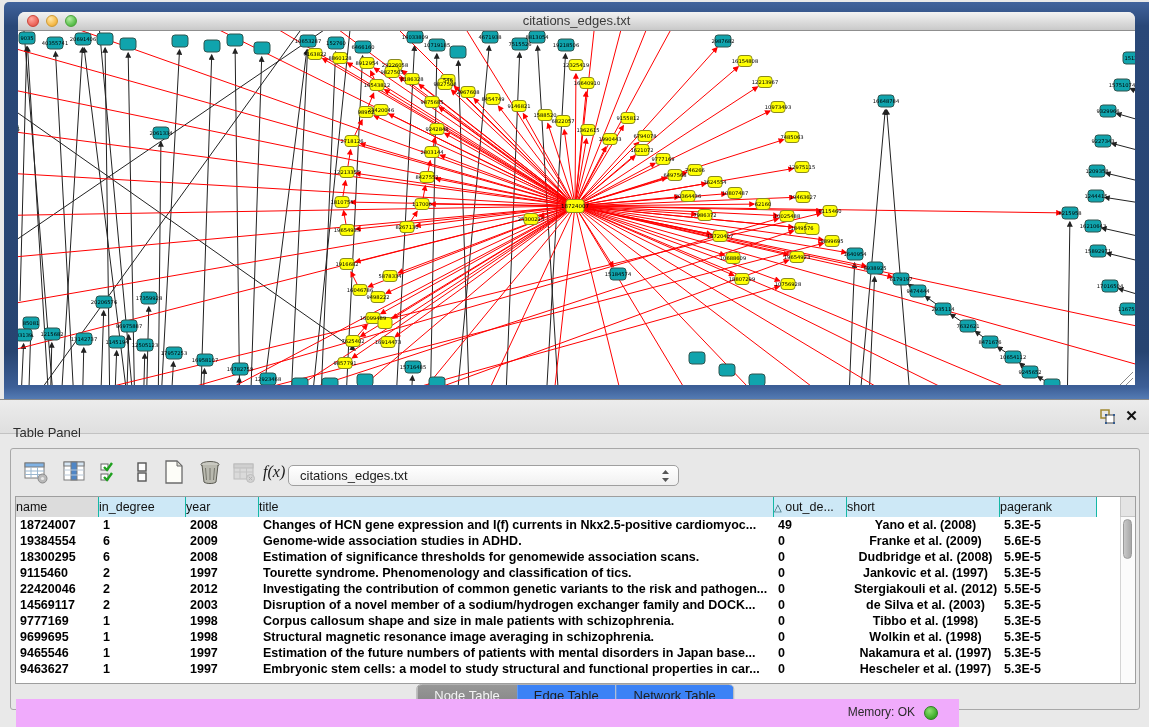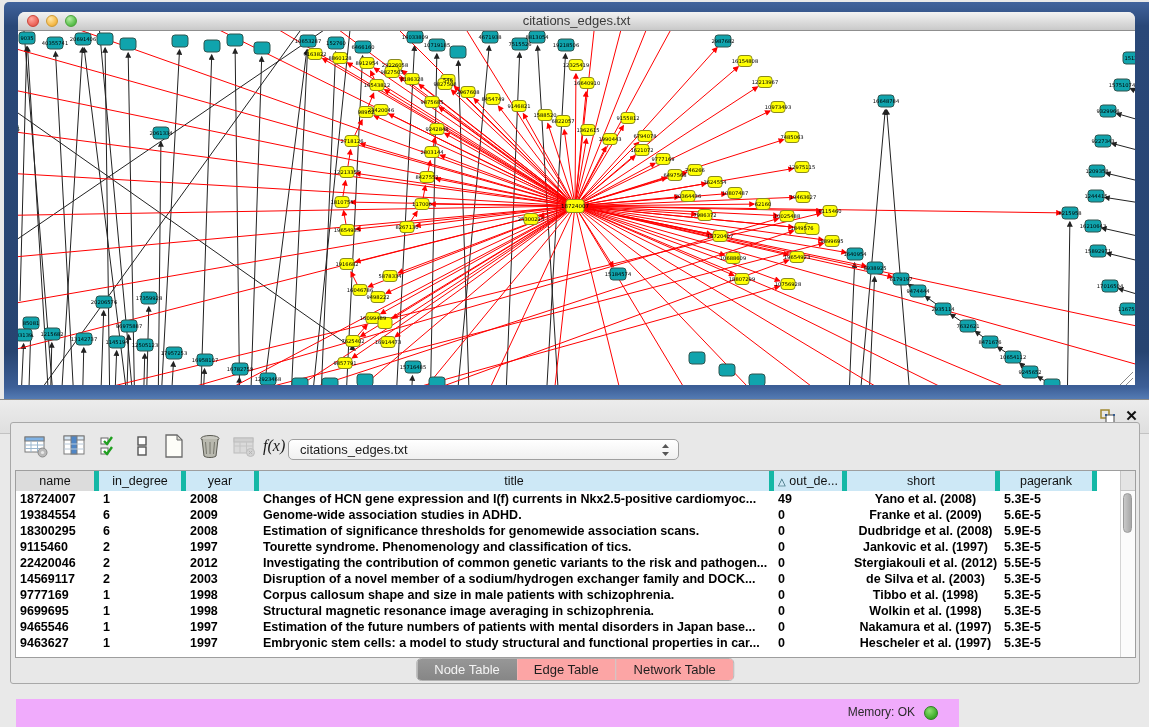--- a/index.html
+++ b/index.html
@@ -14,40 +14,40 @@
   .light.red{left:9px;background:radial-gradient(circle at 35% 30%,#ffa79e,#ee6a5f 60%,#d5473c);border:1px solid #ca4237;box-sizing:border-box;}
   .light.yellow{left:28px;background:radial-gradient(circle at 35% 30%,#ffe6a8,#f6bd4f 60%,#df9b2d);border:1px solid #cf9a32;box-sizing:border-box;}
   .light.green{left:47px;background:radial-gradient(circle at 35% 30%,#b6eda4,#61c454 60%,#3fa332);border:1px solid #4aa33a;box-sizing:border-box;}
   .canvas{left:0;top:19px;width:1117px;height:354px;background:#fff;}
   .canvas svg{display:block;}
   
   .panel-header{left:0;top:399px;width:1149px;height:33px;background:linear-gradient(180deg,#ececec,#dfdfdf);border-top:1px solid #8a8a8a;border-bottom:1px solid #c2c2c2;}
   .panel-title{left:13px;top:17px;line-height:32px;font-size:13px;color:#2e2e2e;}
   .float-icon{right:33px;top:9px;width:16px;height:15px;}
   .close-icon{right:10px;top:8px;width:15px;height:15px;font-size:15px;font-weight:bold;color:#111;line-height:15px;text-align:center;}
-  .panel-box{left:10px;top:422px;width:1128px;height:260px;border:1px solid #a8a8a8;border-radius:3px;background:#e8e8e8;}
+  .panel-box{left:10px;top:448px;width:1128px;height:260px;border:1px solid #a8a8a8;border-radius:3px;background:#e8e8e8;}
   
   .toolbar{left:0;top:5px;width:100%;height:36px;}
   .tb-icon{top:5px;width:26px;height:26px;}
   .dropdown{left:277px;top:11px;width:391px;height:21px;border:1px solid #9f9f9f;border-radius:5px;background:linear-gradient(180deg,#ffffff,#f0f0f0);box-sizing:border-box;}
   .dropdown-text{left:11px;top:0;line-height:19px;font-size:13px;color:#1c1c1c;}
   .dd-arrows{right:8px;top:3px;width:9px;height:14px;}
   
   .table-wrap{left:4px;top:47px;width:1121px;height:188px;background:#fff;border:1px solid #9e9e9e;box-sizing:border-box;overflow:hidden;}
   .thead{left:0;top:0;height:20px;width:1105px;white-space:nowrap;font-size:12.5px;}
-  .th{display:inline-block;vertical-align:top;height:20px;line-height:20px;text-align:center;background:#cde8f6;border-right:5px solid #14b8a6;box-sizing:border-box;color:#111;}
+  .th{display:inline-block;vertical-align:top;height:20px;line-height:20px;text-align:left;background:#cde8f6;border-right:1px solid #14b8a6;box-sizing:border-box;color:#111;}
   .tbody{left:0;top:20px;font-size:12.5px;color:#000;}
   .tr{height:16px;line-height:16px;white-space:nowrap;font-weight:bold;}
   .td{display:inline-block;vertical-align:top;height:16px;overflow:hidden;padding:0 0 0 4px;box-sizing:border-box;}
   .scroll-corner{right:0;top:0;width:15px;height:20px;background:#e4e4e4;border-left:1px solid #c6c6c6;border-bottom:1px solid #c6c6c6;box-sizing:border-box;}
   .vscroll{right:0;top:20px;width:15px;height:166px;background:#fbfbfb;border-left:1px solid #d4d4d4;box-sizing:border-box;}
   .vthumb{left:2px;top:2px;width:9px;height:40px;border-radius:5px;background:linear-gradient(90deg,#c9c9c9,#a8a8a8);border:1px solid #9a9a9a;box-sizing:border-box;}
   
   .tabs{left:50%;transform:translateX(-50%);top:235px;height:21px;display:flex;border:1px solid #b2b2b2;border-radius:5px;overflow:hidden;background:#fff;}
-  .seg{font-size:13px;line-height:21px;padding:0 17px;color:#1e1e1e;background:#fca5a5;}
+  .seg{font-size:13px;line-height:21px;padding:0 17px;color:#1e1e1e;background:#3b82f6;}
   .seg.active{background:linear-gradient(180deg,#979797,#868686);color:#f4f4f4;}
   .seg.sep{border-left:1px solid #c9c9c9;}
   
   .statusbar{left:16px;top:699px;width:943px;height:28px;background:#f0abfc;}
   .mem-text{right:44px;top:0;line-height:27px;font-size:12px;color:#2b2b2b;}
   .mem-dot{right:21px;top:7px;width:14px;height:14px;border-radius:50%;background:radial-gradient(circle at 38% 32%,#8fdf72,#3fae2c 65%,#2f8d20);border:1px solid #2d7d22;box-sizing:border-box;}
 </style>
 </head>
 <body>
 

